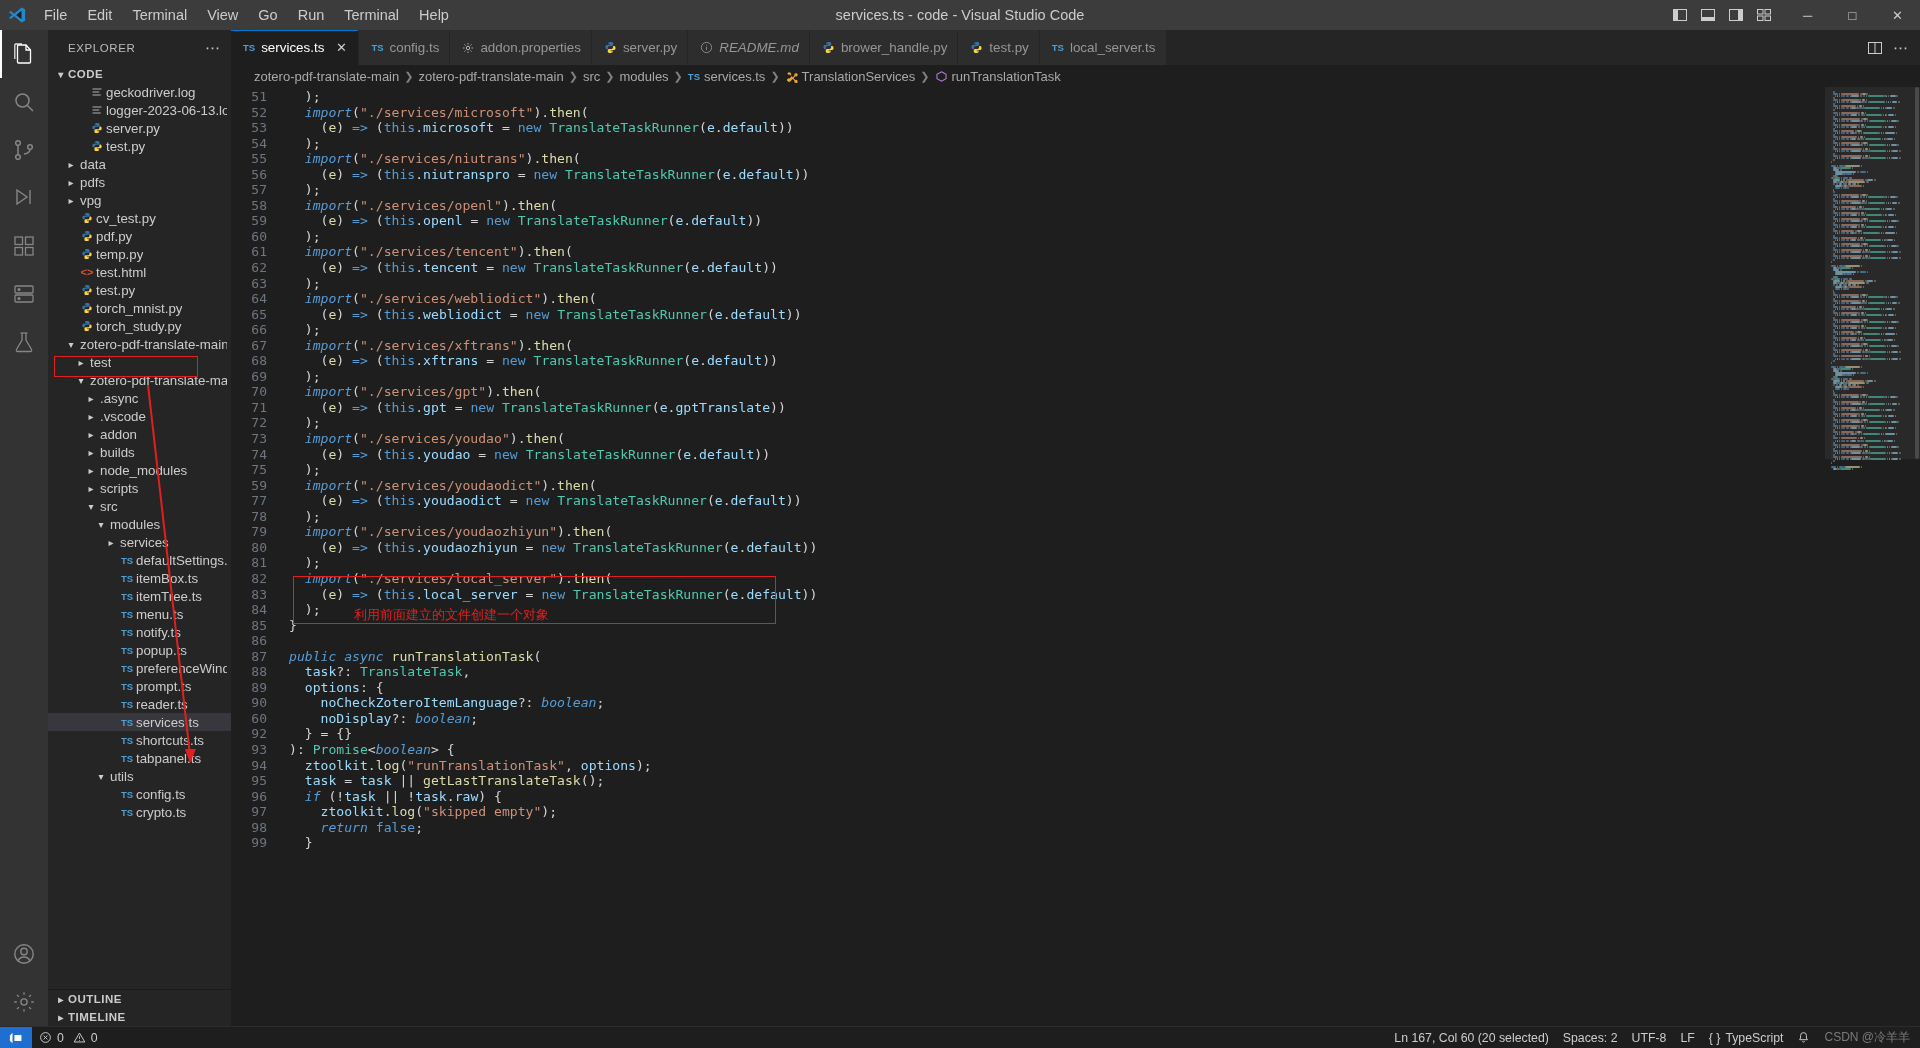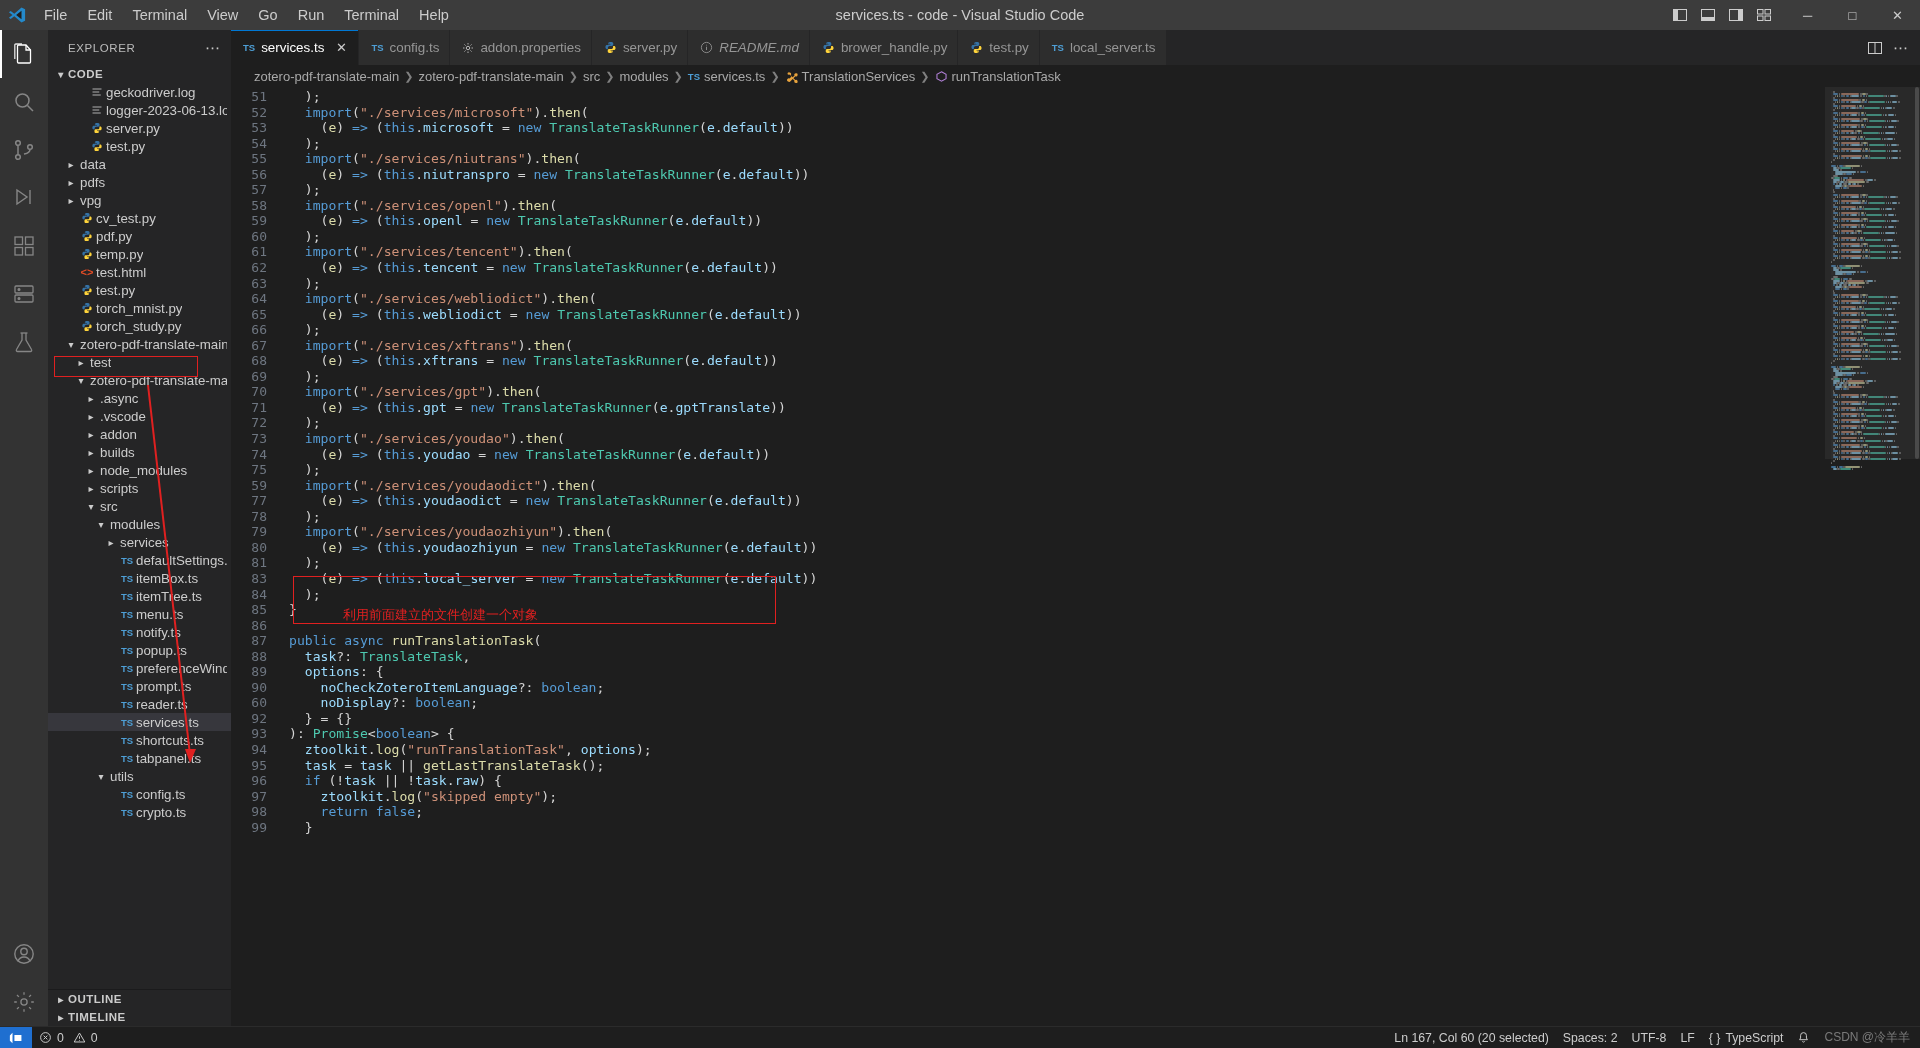--- a/index.html
+++ b/index.html
@@ -125,21 +125,21 @@
   .lines { position:relative; padding-top:2px; }
   .line { height:15.55px; display:flex; align-items:center; white-space:pre; }
   .ln {
     width:58px; min-width:58px; text-align:right; padding-right:22px;
     color:#6e7681; font-size:13px; user-select:none;
   }
   .code { white-space:pre; }
   .ind { color:#404040; }
 
   
-  .t-kw    { color:#569cd6; }  
+  .t-kw    { color:#569cd6;font-style:italic; }  
   .t-str   { color:#ce9178; }
   .t-fn    { color:#dcdcaa; }
   .t-type  { color:#4ec9b0; }
   .t-var   { color:#9cdcfe; }
   .t-punc  { color:#d4d4d4; }
   .t-blue  { color:#569cd6; }
   .t-yellow{ color:#dcdcaa; }
 
   
   .anno-box {
@@ -730,41 +730,42 @@
               <div class="line"><span class="ln">72</span><span class="code"><span class="ind">  </span><span class="t-punc">);</span></span></div>
               <div class="line"><span class="ln">73</span><span class="code"><span class="ind">  </span><span class="t-kw">import</span><span class="t-punc">(</span><span class="t-str">"./services/youdao"</span><span class="t-punc">).</span><span class="t-fn">then</span><span class="t-punc">(</span></span></div>
               <div class="line"><span class="ln">74</span><span class="code"><span class="ind">    </span><span class="t-punc">(</span><span class="t-yellow">e</span><span class="t-punc">) </span><span class="t-blue">=&gt;</span><span class="t-punc"> (</span><span class="t-blue">this</span><span class="t-punc">.</span><span class="t-var">youdao</span><span class="t-punc"> = </span><span class="t-blue">new</span><span class="t-punc"> </span><span class="t-type">TranslateTaskRunner</span><span class="t-punc">(</span><span class="t-var">e</span><span class="t-punc">.</span><span class="t-var">default</span><span class="t-punc">))</span></span></div>
               <div class="line"><span class="ln">75</span><span class="code"><span class="ind">  </span><span class="t-punc">);</span></span></div>
               <div class="line"><span class="ln">59</span><span class="code"><span class="ind">  </span><span class="t-kw">import</span><span class="t-punc">(</span><span class="t-str">"./services/youdaodict"</span><span class="t-punc">).</span><span class="t-fn">then</span><span class="t-punc">(</span></span></div>
               <div class="line"><span class="ln">77</span><span class="code"><span class="ind">    </span><span class="t-punc">(</span><span class="t-yellow">e</span><span class="t-punc">) </span><span class="t-blue">=&gt;</span><span class="t-punc"> (</span><span class="t-blue">this</span><span class="t-punc">.</span><span class="t-var">youdaodict</span><span class="t-punc"> = </span><span class="t-blue">new</span><span class="t-punc"> </span><span class="t-type">TranslateTaskRunner</span><span class="t-punc">(</span><span class="t-var">e</span><span class="t-punc">.</span><span class="t-var">default</span><span class="t-punc">))</span></span></div>
               <div class="line"><span class="ln">78</span><span class="code"><span class="ind">  </span><span class="t-punc">);</span></span></div>
               <div class="line"><span class="ln">79</span><span class="code"><span class="ind">  </span><span class="t-kw">import</span><span class="t-punc">(</span><span class="t-str">"./services/youdaozhiyun"</span><span class="t-punc">).</span><span class="t-fn">then</span><span class="t-punc">(</span></span></div>
               <div class="line"><span class="ln">80</span><span class="code"><span class="ind">    </span><span class="t-punc">(</span><span class="t-yellow">e</span><span class="t-punc">) </span><span class="t-blue">=&gt;</span><span class="t-punc"> (</span><span class="t-blue">this</span><span class="t-punc">.</span><span class="t-var">youdaozhiyun</span><span class="t-punc"> = </span><span class="t-blue">new</span><span class="t-punc"> </span><span class="t-type">TranslateTaskRunner</span><span class="t-punc">(</span><span class="t-var">e</span><span class="t-punc">.</span><span class="t-var">default</span><span class="t-punc">))</span></span></div>
               <div class="line"><span class="ln">81</span><span class="code"><span class="ind">  </span><span class="t-punc">);</span></span></div>
+              <div class="line"><span class="ln">82</span><span class="code"><span class="ind">  </span><span class="t-kw">import</span><span class="t-punc">(</span><span class="t-str">"./services/local_server"</span><span class="t-punc">).</span><span class="t-fn">then</span><span class="t-punc">(</span></span></div>
               <div class="line"><span class="ln">83</span><span class="code"><span class="ind">    </span><span class="t-punc">(</span><span class="t-yellow">e</span><span class="t-punc">) </span><span class="t-blue">=&gt;</span><span class="t-punc"> (</span><span class="t-blue">this</span><span class="t-punc">.</span><span class="t-var">local_server</span><span class="t-punc"> = </span><span class="t-blue">new</span><span class="t-punc"> </span><span class="t-type">TranslateTaskRunner</span><span class="t-punc">(</span><span class="t-var">e</span><span class="t-punc">.</span><span class="t-var">default</span><span class="t-punc">))</span></span></div>
               <div class="line"><span class="ln">84</span><span class="code"><span class="ind">  </span><span class="t-punc">);</span></span></div>
               <div class="line"><span class="ln">85</span><span class="code"><span class="t-punc">}</span></span></div>
               <div class="line"><span class="ln">86</span><span class="code"></span></div>
               <div class="line"><span class="ln">87</span><span class="code"><span class="t-kw">public</span><span class="t-punc"> </span><span class="t-kw">async</span><span class="t-punc"> </span><span class="t-fn">runTranslationTask</span><span class="t-punc">(</span></span></div>
               <div class="line"><span class="ln">88</span><span class="code"><span class="ind">  </span><span class="t-var">task</span><span class="t-punc">?: </span><span class="t-type">TranslateTask</span><span class="t-punc">,</span></span></div>
               <div class="line"><span class="ln">89</span><span class="code"><span class="ind">  </span><span class="t-var">options</span><span class="t-punc">: {</span></span></div>
               <div class="line"><span class="ln">90</span><span class="code"><span class="ind">    </span><span class="t-var">noCheckZoteroItemLanguage</span><span class="t-punc">?: </span><span class="t-kw">boolean</span><span class="t-punc">;</span></span></div>
               <div class="line"><span class="ln">60</span><span class="code"><span class="ind">    </span><span class="t-var">noDisplay</span><span class="t-punc">?: </span><span class="t-kw">boolean</span><span class="t-punc">;</span></span></div>
               <div class="line"><span class="ln">92</span><span class="code"><span class="ind">  </span><span class="t-punc">} = {}</span></span></div>
               <div class="line"><span class="ln">93</span><span class="code"><span class="t-punc">): </span><span class="t-type">Promise</span><span class="t-punc">&lt;</span><span class="t-kw">boolean</span><span class="t-punc">&gt; {</span></span></div>
               <div class="line"><span class="ln">94</span><span class="code"><span class="ind">  </span><span class="t-var">ztoolkit</span><span class="t-punc">.</span><span class="t-fn">log</span><span class="t-punc">(</span><span class="t-str">"runTranslationTask"</span><span class="t-punc">, </span><span class="t-var">options</span><span class="t-punc">);</span></span></div>
               <div class="line"><span class="ln">95</span><span class="code"><span class="ind">  </span><span class="t-var">task</span><span class="t-punc"> = </span><span class="t-var">task</span><span class="t-punc"> || </span><span class="t-fn">getLastTranslateTask</span><span class="t-punc">();</span></span></div>
               <div class="line"><span class="ln">96</span><span class="code"><span class="ind">  </span><span class="t-kw">if</span><span class="t-punc"> (!</span><span class="t-var">task</span><span class="t-punc"> || !</span><span class="t-var">task</span><span class="t-punc">.</span><span class="t-var">raw</span><span class="t-punc">) {</span></span></div>
               <div class="line"><span class="ln">97</span><span class="code"><span class="ind">    </span><span class="t-var">ztoolkit</span><span class="t-punc">.</span><span class="t-fn">log</span><span class="t-punc">(</span><span class="t-str">"skipped empty"</span><span class="t-punc">);</span></span></div>
               <div class="line"><span class="ln">98</span><span class="code"><span class="ind">    </span><span class="t-kw">return</span><span class="t-punc"> </span><span class="t-blue">false</span><span class="t-punc">;</span></span></div>
               <div class="line"><span class="ln">99</span><span class="code"><span class="ind">  </span><span class="t-punc">}</span></span></div>
             </div>
 
           <div class="anno-box" style="left:62px; top:489px; width:483px; height:48px;"></div>
-          <div class="anno-text" style="left:112px; top:520px;">利用前面建立的文件创建一个对象</div>
+          <div class="anno-text" style="left:123px; top:520px;">利用前面建立的文件创建一个对象</div>
         </div>
 
         <div class="minimap">
           <div class="mm-canvas" id="mm-canvas">
               <div class="mm-row" style="left: 6px; top: 4px; width: 1.7px; background: rgb(58, 58, 58); opacity: 0.25;"></div>
               <div class="mm-row" style="left: 8.3px; top: 4px; width: 1.7px; background: rgb(154, 154, 154); opacity: 0.62;"></div>
               <div class="mm-row" style="left: 6px; top: 6.05px; width: 1.7px; background: rgb(58, 58, 58); opacity: 0.25;"></div>
               <div class="mm-row" style="left: 8.3px; top: 6.05px; width: 5.1px; background: rgb(86, 156, 214); opacity: 0.62;"></div>
               <div class="mm-row" style="left: 14px; top: 6.05px; width: 1.2px; background: rgb(154, 154, 154); opacity: 0.62;"></div>
               <div class="mm-row" style="left: 15.8px; top: 6.05px; width: 18.7px; background: rgb(206, 145, 120); opacity: 0.62;"></div>

